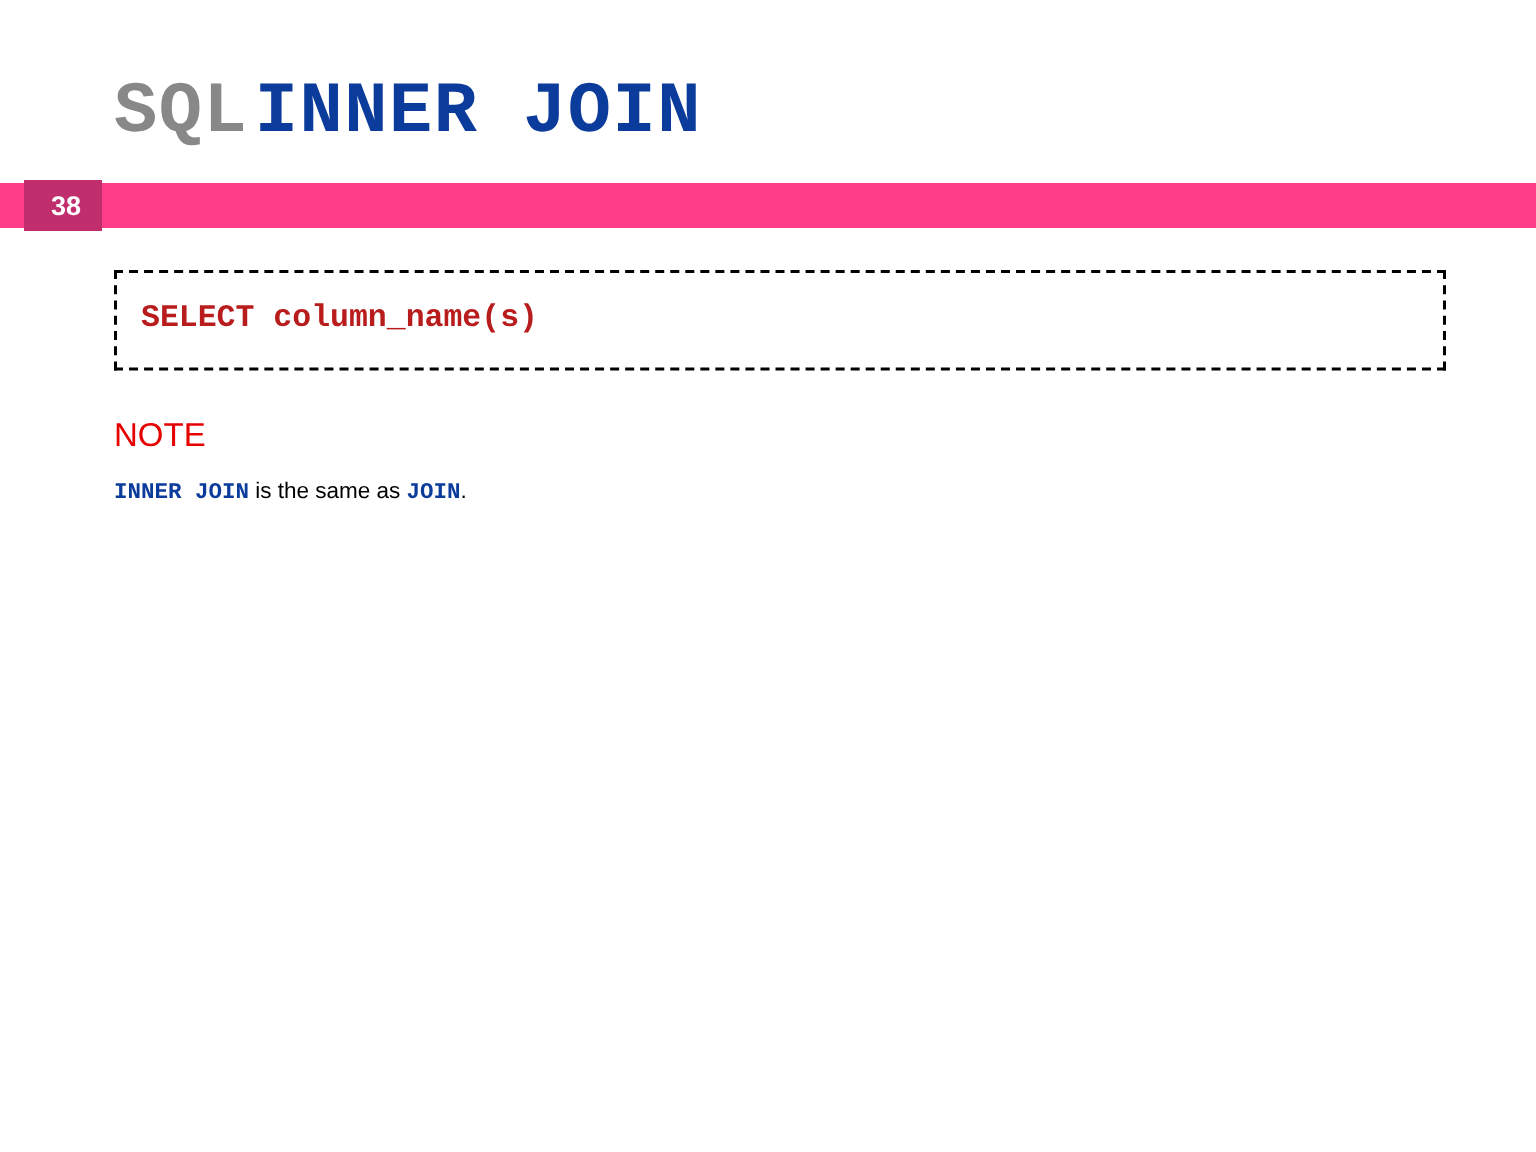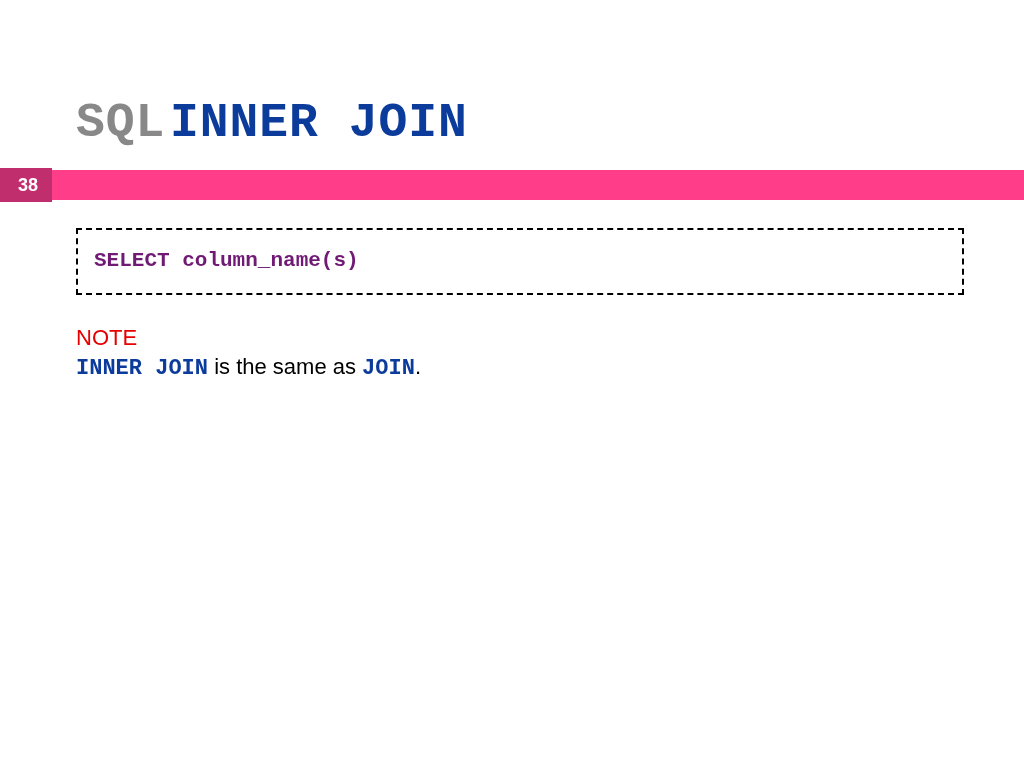--- a/index.html
+++ b/index.html
@@ -10,21 +10,20 @@
     body {
       width: 1024px;
       height: 768px;
       background: #ffffff;
       font-family: Arial, Helvetica, sans-serif;
       position: relative;
       overflow: hidden;
     }
     .title-area {
       padding: 48px 0 20px 76px;
-      margin-top: 48px;
     }
     .title-area .sql-gray {
       font-family: "Courier New", Courier, monospace;
       font-weight: bold;
       font-size: 48px;
       color: #888888;
       letter-spacing: 1px;
     }
     .title-area .inner-join-blue {
       font-family: "Courier New", Courier, monospace;
@@ -34,21 +33,21 @@
       letter-spacing: 1px;
     }
     .pink-bar {
       width: 100%;
       height: 30px;
       background: #ff3d88;
       position: relative;
     }
     .page-badge {
       position: absolute;
-      left: 0;
+      left: 16px;
       top: -2px;
       height: 34px;
       padding: 0 14px 0 18px;
       background: #c12e6d;
       color: #ffffff;
       font-size: 18px;
       font-weight: bold;
       display: flex;
       align-items: center;
     }
@@ -71,33 +70,33 @@
     }
     .code-box {
       border: 2px dashed #000000;
       padding: 14px 16px 14px 16px;
       margin-bottom: 30px;
     }
     .code-line {
       font-family: "Courier New", Courier, monospace;
       font-weight: bold;
       font-size: 21px;
-      color: #701a75;
+      color: #b91c1c;
       line-height: 1.65;
       white-space: nowrap;
     }
     .note-label {
       font-family: Arial, Helvetica, sans-serif;
       font-size: 22px;
       color: #e60000;
       font-weight: normal;
-      margin-bottom: 3px;
+      margin-bottom: 16px;
     }
     .note-body {
-      font-size: 22px;
+      font-size: 15px;
       color: #000000;
     }
     .note-body .kw-blue {
       font-family: "Courier New", Courier, monospace;
       font-weight: bold;
       color: #0b3b9b;
     }
   </style>
 </head>
 <body>

